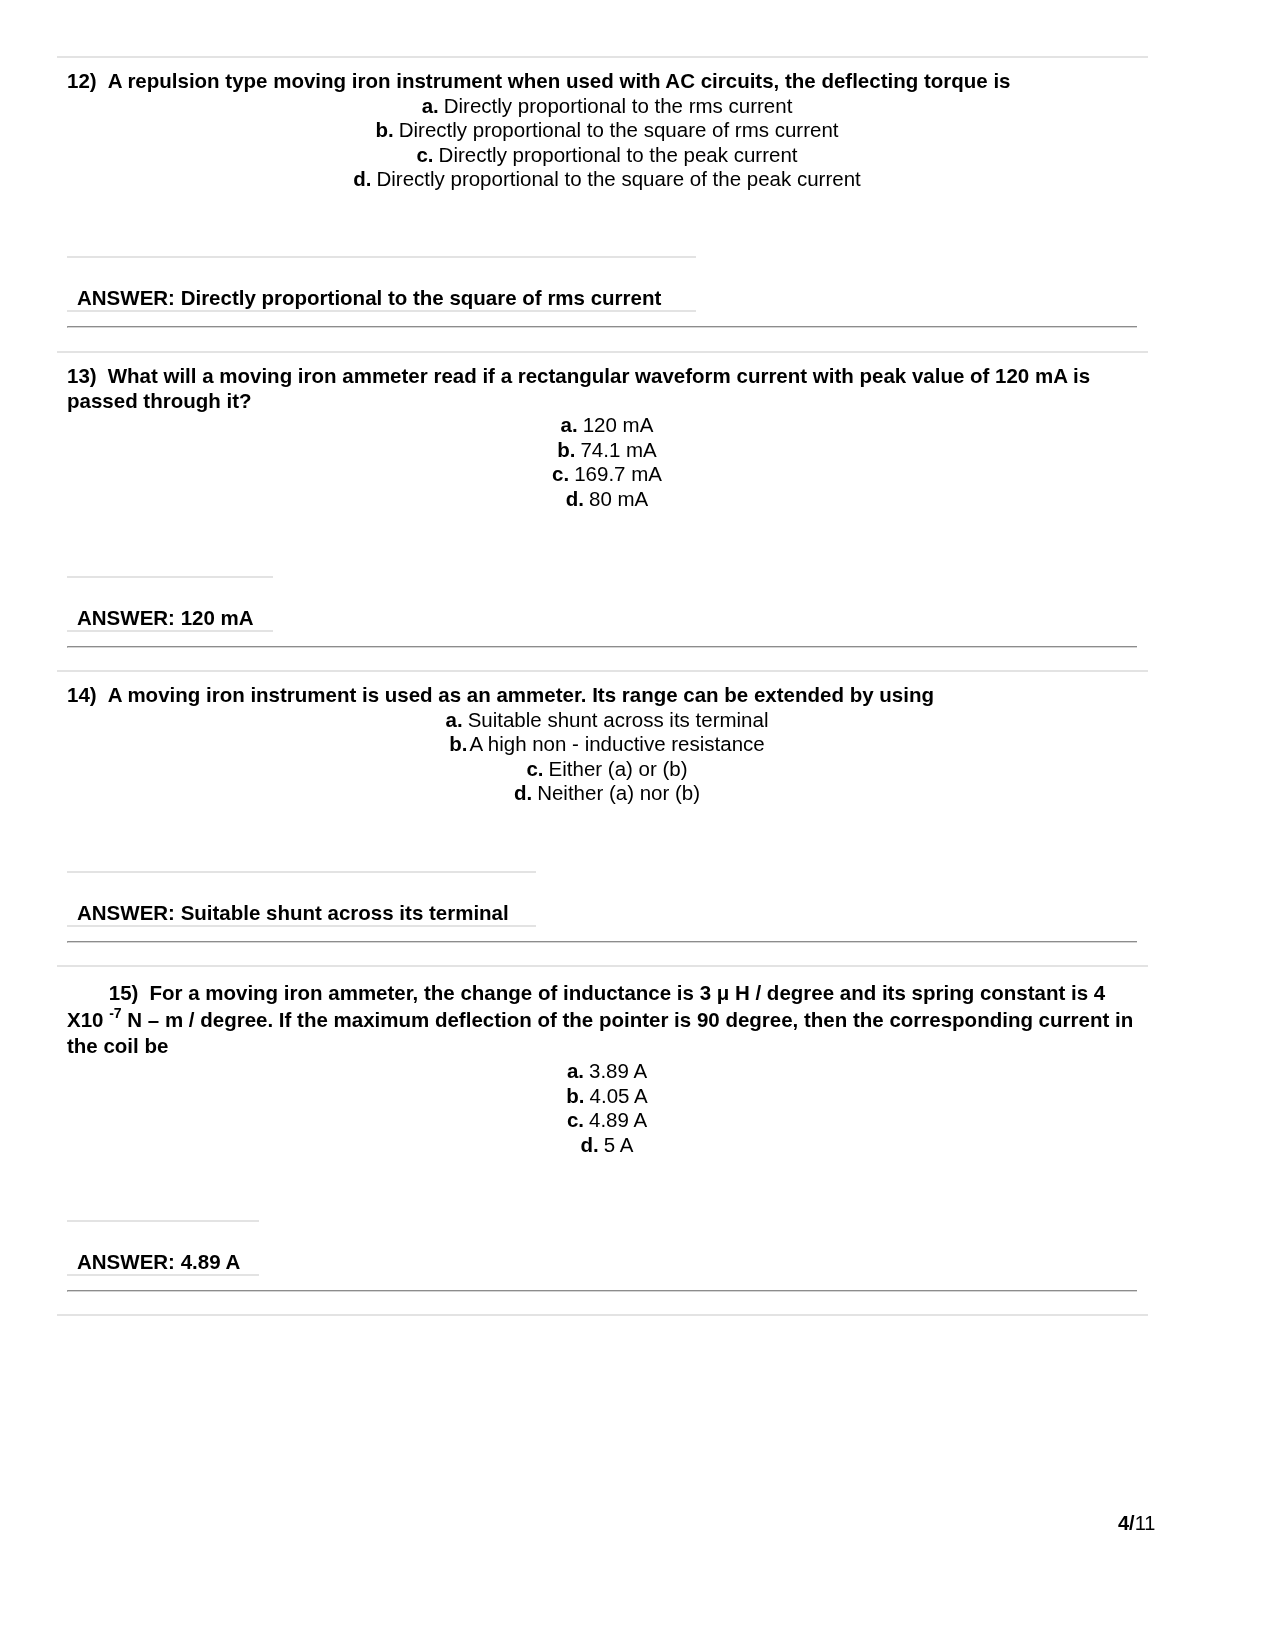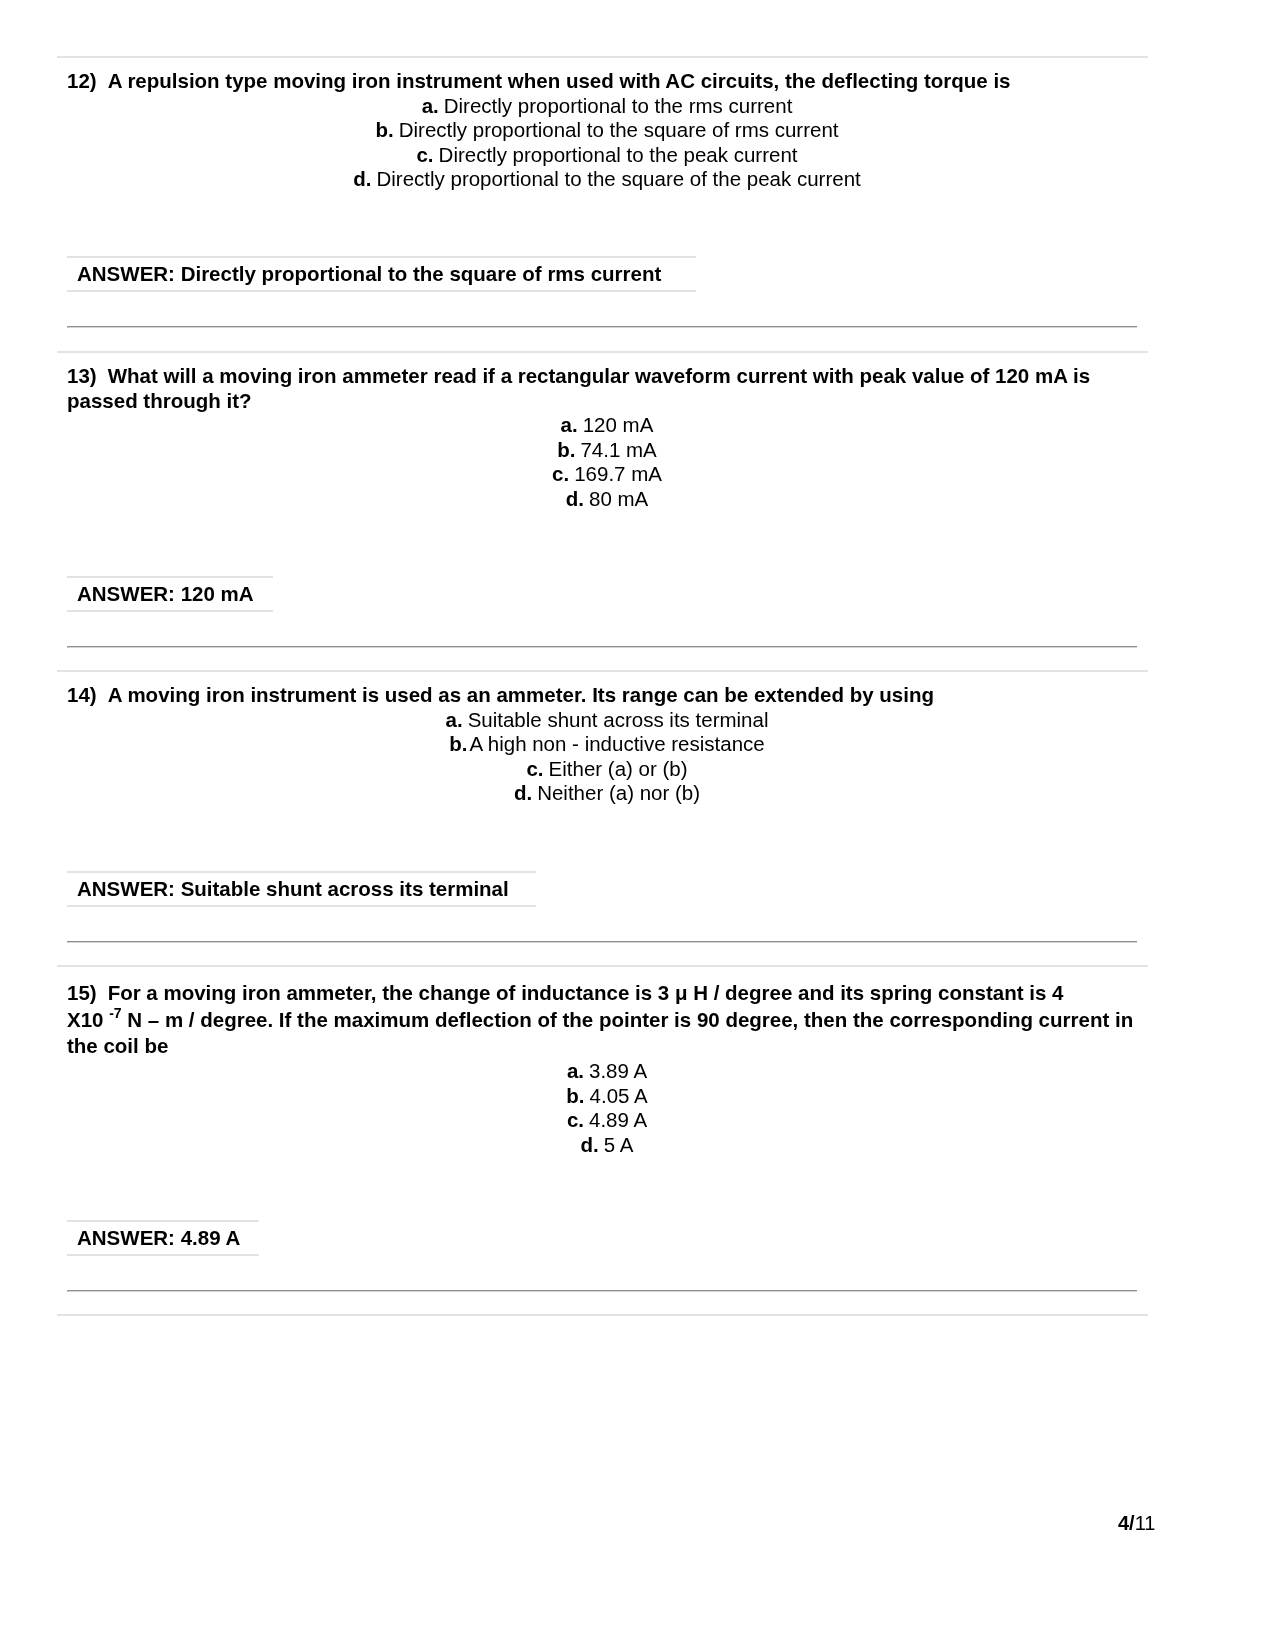--- a/index.html
+++ b/index.html
@@ -51,26 +51,26 @@
     }
     .option .opt-letter {
       font-weight: bold;
       margin-right: 5px;
     }
     .answer-box {
       position: absolute;
       left: 67px;
       border-top: 2px solid #e3e3e3;
       border-bottom: 2px solid #e3e3e3;
-      height: 36px;
+      height: 56px;
       box-sizing: border-box;
       padding-left: 10px;
       padding-right: 10px;
       display: flex;
-      align-items: center;
+      align-items: flex-end;
       font-weight: bold;
       font-size: 20.5px;
       white-space: nowrap;
     }
     .hr {
       position: absolute;
       left: 67px;
       width: 1069px;
       height: 1px;
       background: #8c8c8c;
@@ -126,21 +126,21 @@
   <p class="option"><span class="opt-letter">c.</span><span>Either (a) or (b)</span></p>
   <p class="option"><span class="opt-letter">d.</span><span>Neither (a) nor (b)</span></p>
 </div>
 <div class="answer-box" style="top:871px; width:469px;">
   <span>ANSWER: Suitable shunt across its terminal</span>
 </div>
 <div class="hr" style="top:941px;"></div>
 
 <div class="section-line" style="top:965px;"></div>
 <div class="question" style="top:979px;">
-  <p class="q-text" style="line-height:27px;"><span class="q-num">15)</span><span>For a moving iron ammeter, the change of inductance is 3 μ H / degree and its spring constant is 4</span></p>
+  <p class="q-text" style="line-height:27px;text-align:center;"><span class="q-num">15)</span><span>For a moving iron ammeter, the change of inductance is 3 μ H / degree and its spring constant is 4</span></p>
   <p class="q-text" style="line-height:26px; margin-top:1px;"><span>X10</span> <sup>-7</sup> <span>N – m / degree. If the maximum deflection of the pointer is 90 degree, then the corresponding current in the coil be</span></p>
   <p class="option"><span class="opt-letter">a.</span><span>3.89 A</span></p>
   <p class="option"><span class="opt-letter">b.</span><span>4.05 A</span></p>
   <p class="option"><span class="opt-letter">c.</span><span>4.89 A</span></p>
   <p class="option"><span class="opt-letter">d.</span><span>5 A</span></p>
 </div>
 <div class="answer-box" style="top:1220px; width:192px;">
   <span>ANSWER: 4.89 A</span>
 </div>
 <div class="hr" style="top:1290px;"></div>

